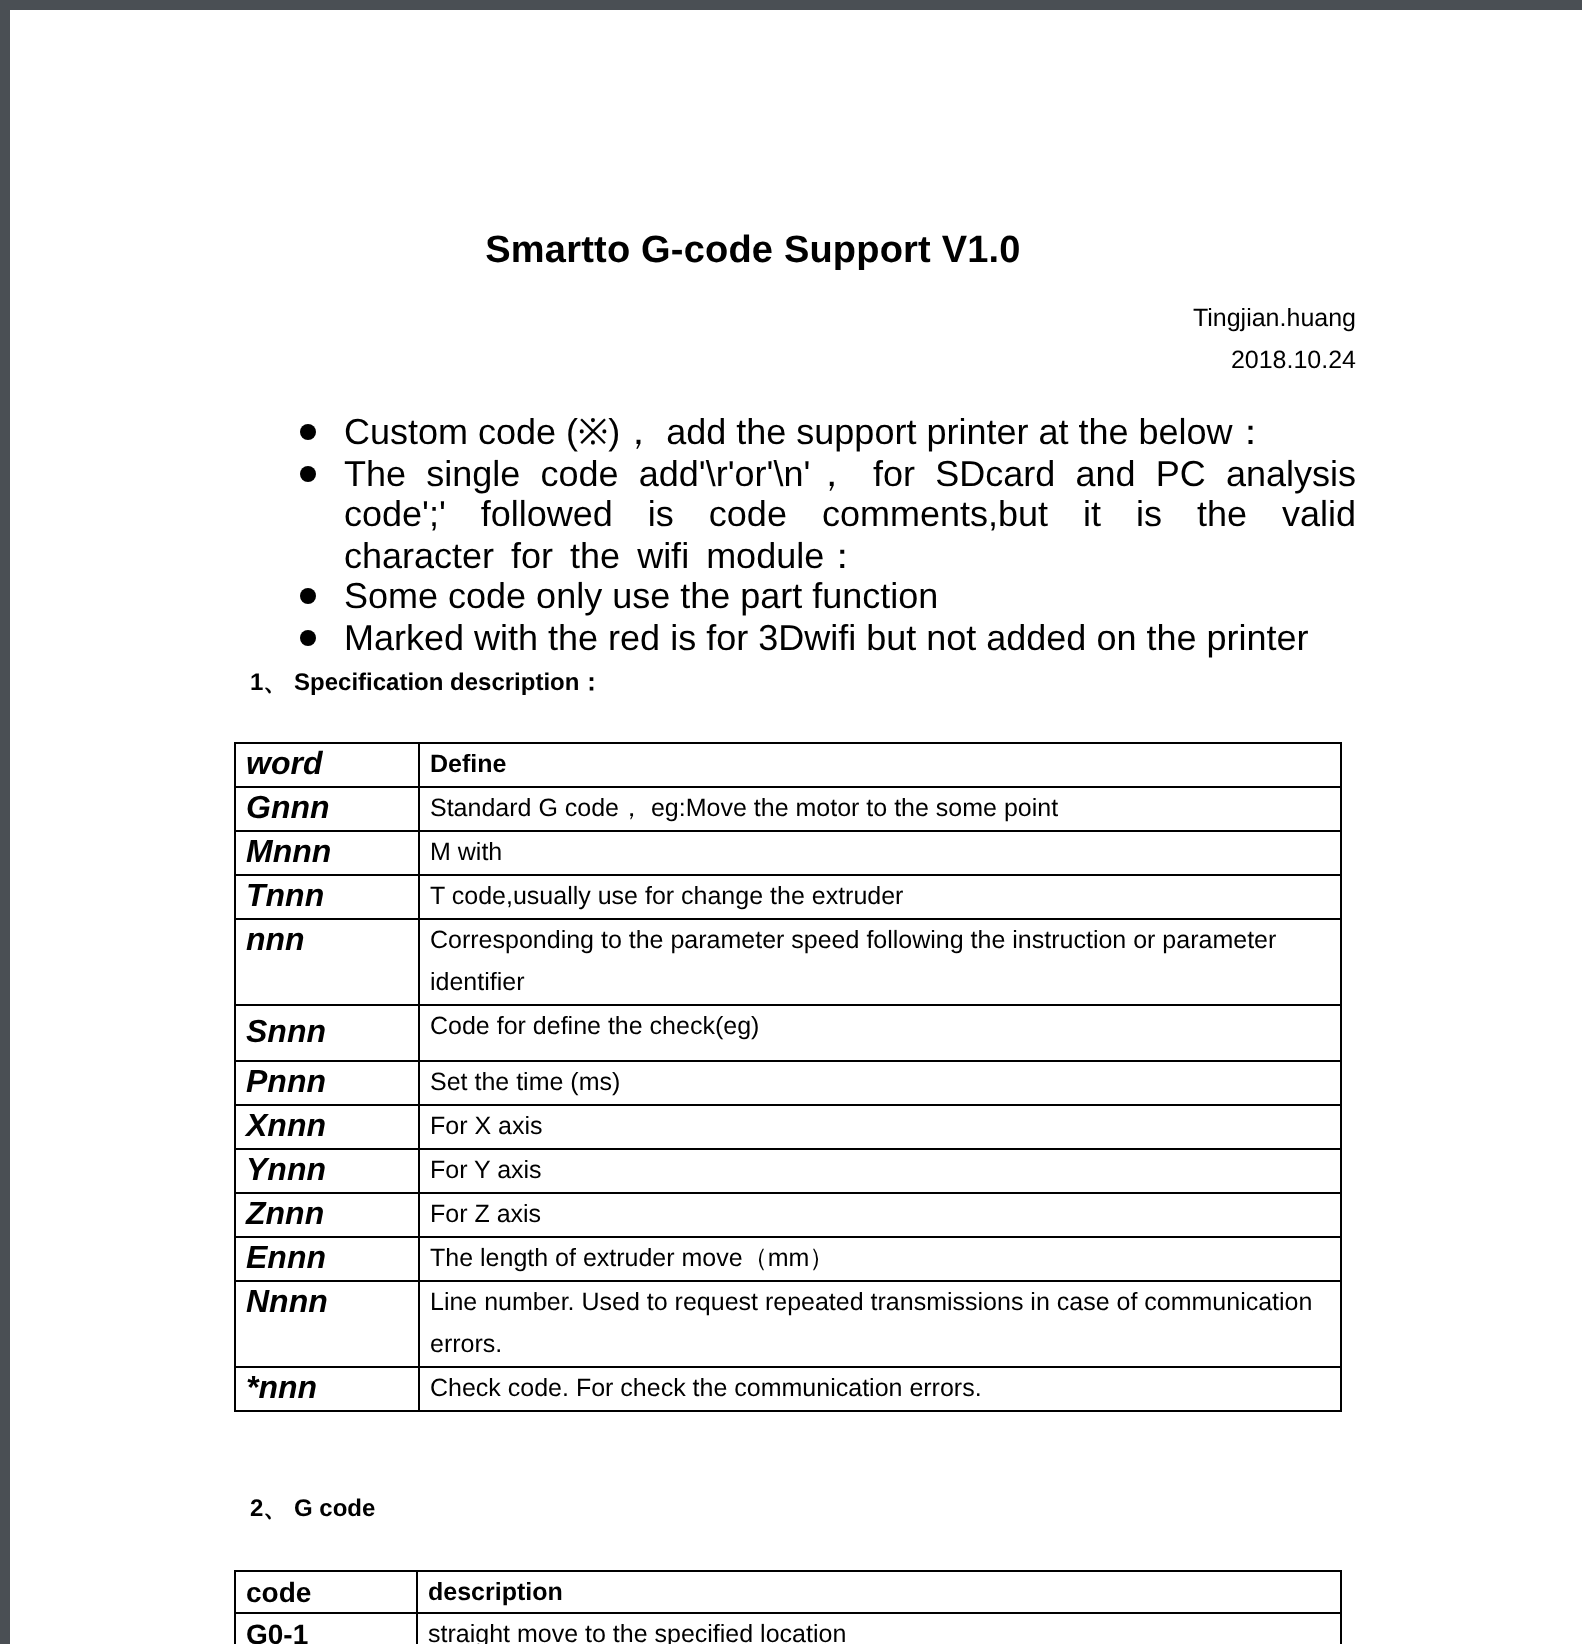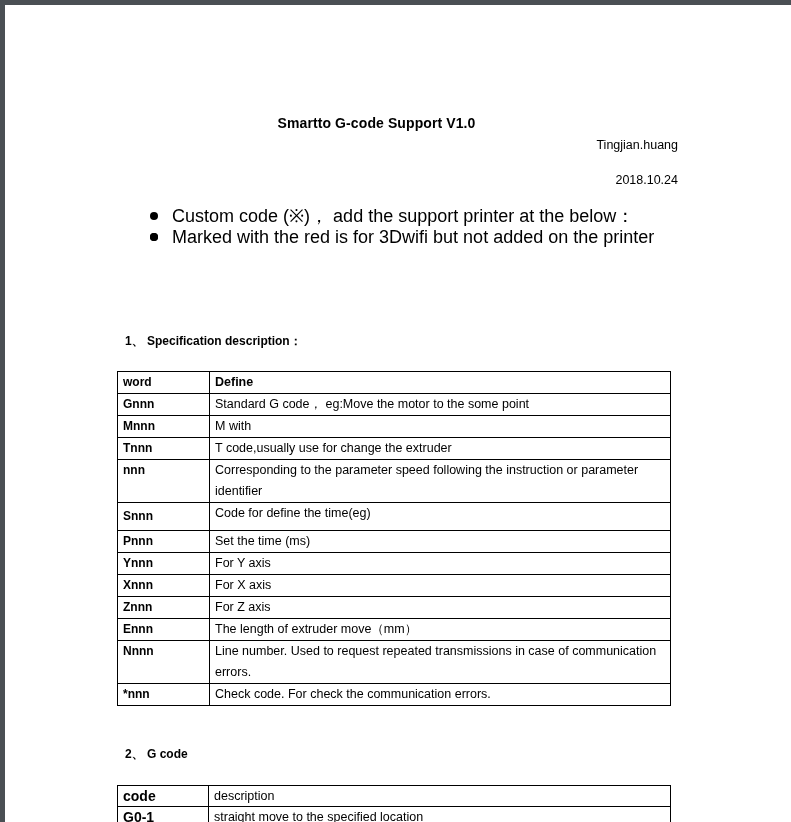--- a/index.html
+++ b/index.html
@@ -10,59 +10,60 @@
       font-family: "Liberation Sans", sans-serif;
       color: #000;
     }
     .page {
       position: absolute; left: 5px; top: 5px; right: 0; bottom: 0;
       background: #ffffff;
     }
     .abs { position: absolute; }
     .title {
       left: 0; width: 753px; top: 110px; text-align: center;
-      font-size: 14px; font-weight: bold; letter-spacing: 0.1px;
+      font-size: 19px; font-weight: bold; letter-spacing: 0.1px;
     }
-    .author { right: 113px; top: 133px; font-size: 12.5px; text-align: right; }
+    .author { right: 113px; top: 147px; font-size: 12.5px; text-align: right; }
     .date { right: 113px; top: 168px; font-size: 12.5px; text-align: right; }
     .bullets { left: 148px; top: 206px; width: 530px; margin: 0; padding: 0; list-style: none; font-size: 18px; }
     .bullets li { position: relative; padding-left: 24px; line-height: 20.5px; text-align: justify; }
     .bullets li .dot {
       position: absolute; left: 2px; top: 6px; width: 8px; height: 8px; border-radius: 50%; background: #000;
     }
     .bullets li.wide { text-align-last: left; word-spacing: 3.5px; }
     .section { left: 125px; font-size: 12px; font-weight: bold; }
     .sec1 { top: 333px; text-align: center; }
     .sec2 { top: 746px; }
     table {
       position: absolute; border-collapse: collapse; font-size: 12.5px;
     }
     table td {
       border: 1px solid #000; padding: 0 5px; vertical-align: middle; line-height: 21px;
     }
     .t1 { left: 117px; top: 371px; width: 554px; }
-    .t1 td.k { width: 81px; font-weight: bold; font-size: 12px; }
+    .t1 td.k { width: 81px; font-weight: bold; font-size: 16px; font-style: italic; }
     .t1 tr.hdr td { font-weight: bold; }
     .t1 tr.tall td { height: 27px; vertical-align: top; line-height: 21px; }
     .t2 { left: 117px; top: 785px; width: 554px; }
     .t2 td.k { width: 80px; font-weight: bold; font-size: 14px; }
-    .t2 tr.hdr td.d { font-weight: normal; font-size: 12.5px; }
+    .t2 tr.hdr td.d { font-weight: bold; font-size: 12.5px; }
     .t2 td { line-height: 20px; }
   </style>
 </head>
 <body>
 
 <div class="page">
   <div class="abs title" style="left:-5px;">Smartto G-code Support V1.0</div>
   <div class="abs author">Tingjian.huang</div>
   <div class="abs date">2018.10.24</div>
 
   <ul class="abs bullets" style="left:143px;top:201px;">
     <li><span class="dot"></span><span>Custom code (※)， add the support printer at the below：</span></li>
-    <li class="wide"><span class="dot"></span></li>
+    <li class="wide"><span class="dot"></span><span>The single code add'\r'or'\n'， for SDcard and PC analysis code';' followed is code comments,but it is the valid character for the wifi module：</span></li>
+    <li><span class="dot"></span><span>Some code only use the part function</span></li>
     <li><span class="dot"></span><span>Marked with the red is for 3Dwifi but not added on the printer</span></li>
   </ul>
 
   <div class="abs section sec1" style="left:120px;top:328px;">1、 Specification description：</div>
 
   <table class="t1" style="left:112px;top:366px;">
     <tbody>
         <tr class="hdr">
       <td class="k">word</td>
       <td>Define</td>
@@ -78,33 +79,33 @@
     <tr>
           <td class="k">Tnnn</td>
           <td>T code,usually use for change the extruder</td>
         </tr>
     <tr>
           <td class="k" style="vertical-align:top;">nnn</td>
           <td>Corresponding to the parameter speed following the instruction or parameter identifier</td>
         </tr>
     <tr class="tall">
           <td class="k" style="vertical-align:middle;">Snnn</td>
-          <td>Code for define the time(eg)</td>
+          <td>Code for define the check(eg)</td>
         </tr>
     <tr>
           <td class="k">Pnnn</td>
           <td>Set the time (ms)</td>
         </tr>
     <tr>
+          <td class="k">Xnnn</td>
+          <td>For X axis</td>
+        </tr>
+    <tr>
           <td class="k">Ynnn</td>
           <td>For Y axis</td>
-        </tr>
-    <tr>
-          <td class="k">Xnnn</td>
-          <td>For X axis</td>
         </tr>
     <tr>
           <td class="k">Znnn</td>
           <td>For Z axis</td>
         </tr>
     <tr>
           <td class="k">Ennn</td>
           <td>The length of extruder move（mm）</td>
         </tr>
     <tr>

